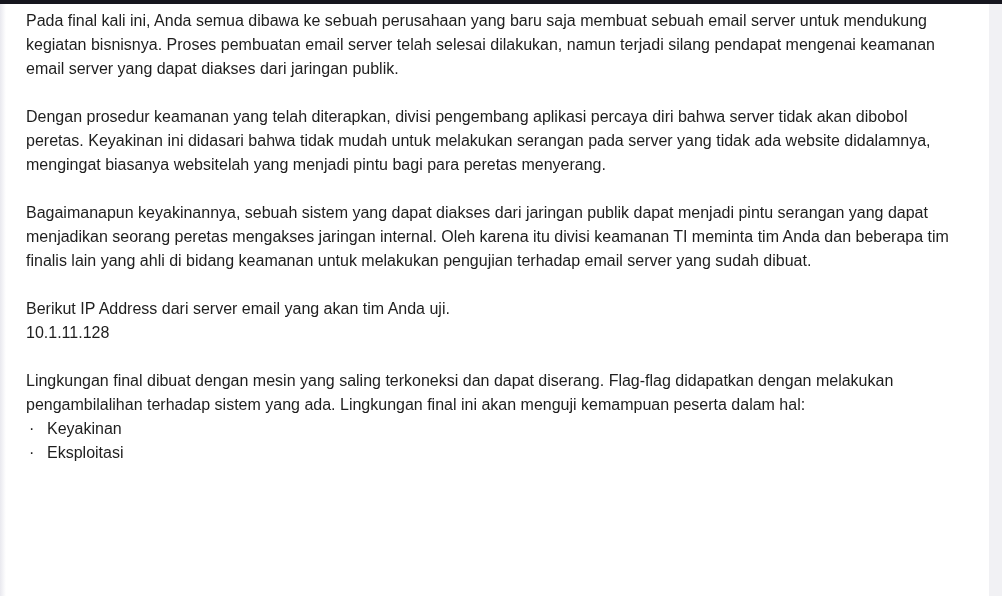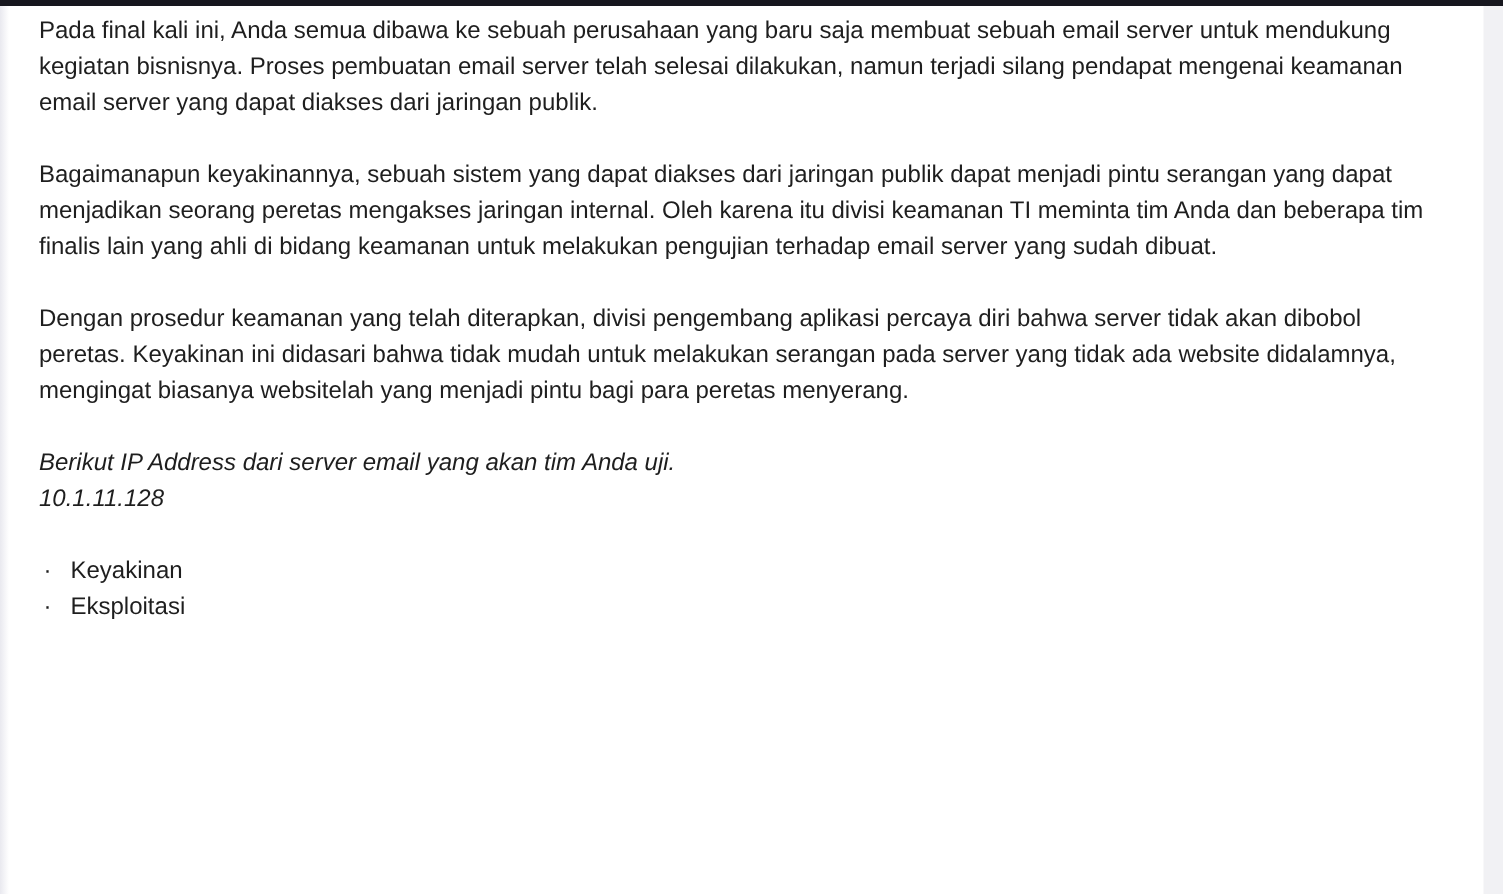--- a/index.html
+++ b/index.html
@@ -42,21 +42,20 @@
     font-size: 16px;
     line-height: 24px;
     color: var(--text, #1e1e1e);
     -webkit-font-smoothing: antialiased;
   }
   .para {
     margin: 0 0 24px 0;
   }
   .ip-block {
     margin: 0 0 24px 0;
-    font-style: italic;
   }
   .ip-line, .env-text {
     margin: 0;
   }
   .env-block {
     margin: 0;
   }
   .bullet-row {
     display: flex;
     align-items: baseline;
@@ -68,29 +67,30 @@
 </style>
 </head>
 <body>
 
 <div class="screen">
   <div class="top-bar"></div>
   <div class="left-edge"></div>
 
   <div class="content">
     <p class="para">Pada final kali ini, Anda semua dibawa ke sebuah perusahaan yang baru saja membuat sebuah email server untuk mendukung kegiatan bisnisnya. Proses pembuatan email server telah selesai dilakukan, namun terjadi silang pendapat mengenai keamanan email server yang dapat diakses dari jaringan publik.</p>
+    <p class="para">Dengan prosedur keamanan yang telah diterapkan, divisi pengembang aplikasi percaya diri bahwa server tidak akan dibobol peretas. Keyakinan ini didasari bahwa tidak mudah untuk melakukan serangan pada server yang tidak ada website didalamnya, mengingat biasanya websitelah yang menjadi pintu bagi para peretas menyerang.</p>
     <p class="para">Bagaimanapun keyakinannya, sebuah sistem yang dapat diakses dari jaringan publik dapat menjadi pintu serangan yang dapat menjadikan seorang peretas mengakses jaringan internal. Oleh karena itu divisi keamanan TI meminta tim Anda dan beberapa tim finalis lain yang ahli di bidang keamanan untuk melakukan pengujian terhadap email server yang sudah dibuat.</p>
-    <p class="para">Dengan prosedur keamanan yang telah diterapkan, divisi pengembang aplikasi percaya diri bahwa server tidak akan dibobol peretas. Keyakinan ini didasari bahwa tidak mudah untuk melakukan serangan pada server yang tidak ada website didalamnya, mengingat biasanya websitelah yang menjadi pintu bagi para peretas menyerang.</p>
 
     <div class="ip-block">
       <p class="ip-line">Berikut IP Address dari server email yang akan tim Anda uji.</p>
       <p class="ip-line">10.1.11.128</p>
     </div>
 
     <div class="env-block">
+      <p class="env-text">Lingkungan final dibuat dengan mesin yang saling terkoneksi dan dapat diserang. Flag-flag didapatkan dengan melakukan pengambilalihan terhadap sistem yang ada. Lingkungan final ini akan menguji kemampuan peserta dalam hal:</p>
       <div class="bullet-row">
         <span class="bullet-glyph">·</span>
         <span>Keyakinan</span>
       </div>
       <div class="bullet-row">
         <span class="bullet-glyph">·</span>
         <span>Eksploitasi</span>
       </div>
     </div>
   </div>

